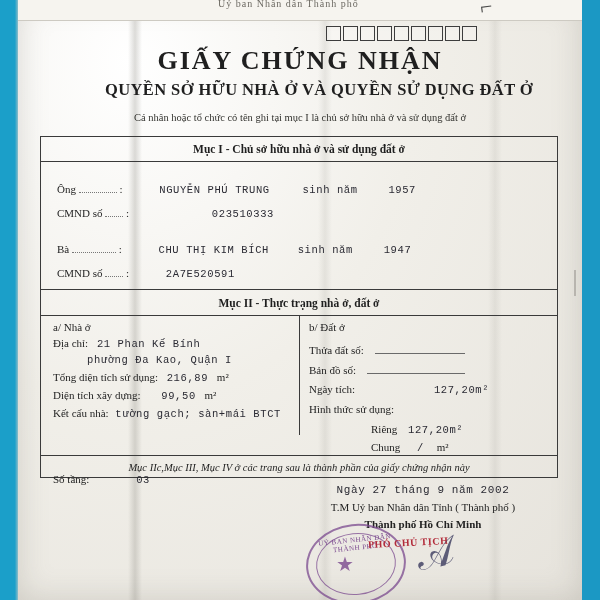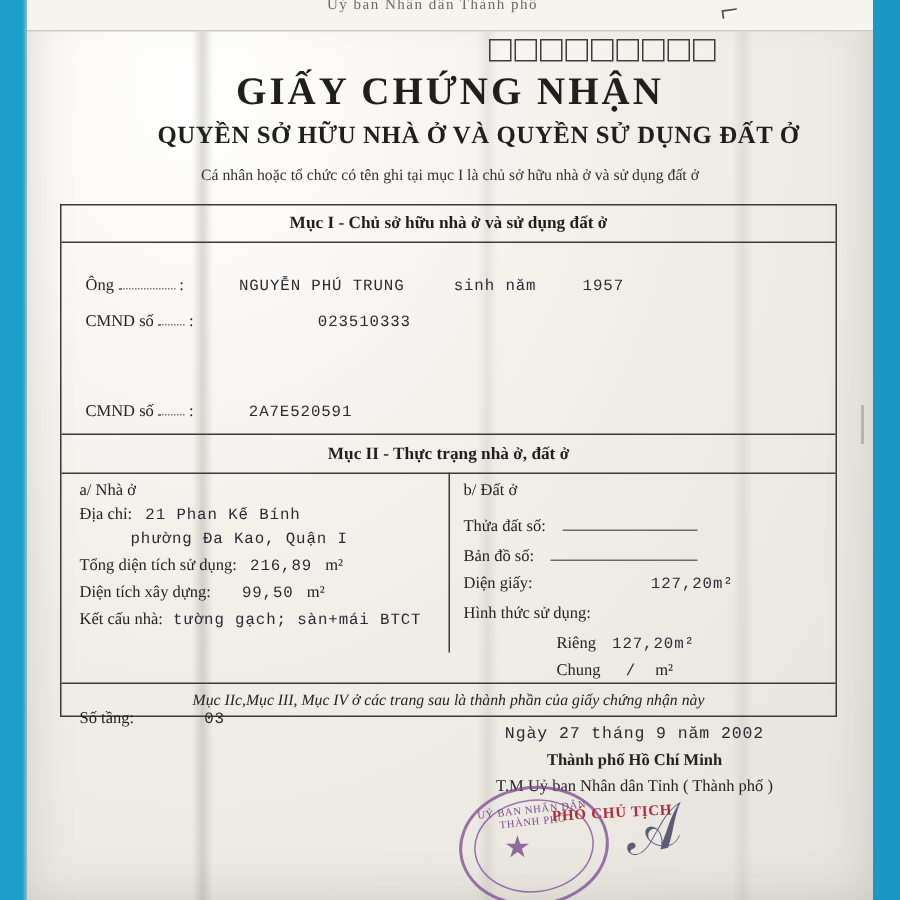--- a/index.html
+++ b/index.html
@@ -293,20 +293,28 @@
         <span class="hw" style="margin-left:28px;">1957</span>
       </div>
 
       <div class="row" style="left:16px; top:68px;">
         <span class="lbl">CMND số</span>
         <span class="dots" style="width:18px;"></span>
         <span class="lbl">:</span>
         <span class="hw" style="margin-left:34px;padding-left:46px;">023510333</span>
       </div>
 
+      <div class="row" style="left:16px; top:104px;">
+        <span class="lbl">Bà</span>
+        <span class="dots" style="width:44px;"></span>
+        <span class="lbl">:</span>
+        <span class="hw" style="margin-left:34px;">CHU THỊ KIM BÍCH</span>
+        <span class="hw" style="margin-left:26px;">sinh năm</span>
+        <span class="hw" style="margin-left:28px;">1947</span>
+      </div>
 
       <div class="row" style="left:16px; top:128px;">
         <span class="lbl">CMND số</span>
         <span class="dots" style="width:18px;"></span>
         <span class="lbl">:</span>
         <span class="hw" style="margin-left:34px;">2A7E520591</span>
       </div>
 
       <div class="innerline" style="top:152px;"></div>
 
@@ -344,21 +352,21 @@
       <div class="row" style="left:268px; top:184px;">b/ Đất ở</div>
       <div class="row" style="left:268px; top:204px;">
         <span>Thửa đất số:</span>
         <span class="ul" style="width:90px; margin-left:8px;"></span>
       </div>
       <div class="row" style="left:268px; top:224px;">
         <span>Bản đồ số:</span>
         <span class="ul" style="width:98px; margin-left:8px;"></span>
       </div>
       <div class="row" style="left:268px; top:246px;">
-        <span>Diện giấy:</span>
+        <span>Ngày tích:</span>
         <span class="hw" style="margin-left:76px;">127,20m²</span>
       </div>
       <div class="row" style="left:268px; top:266px;">
         <span>Hình thức sử dụng:</span>
       </div>
       <div class="row" style="left:330px; top:286px;">
         <span>Riêng</span>
         <span class="hw" style="margin-left:8px;">127,20m²</span>
       </div>
       <div class="row" style="left:330px; top:304px;">
@@ -366,22 +374,22 @@
         <span class="hw" style="margin-left:14px;">/</span>
         <span style="margin-left:10px;">m²</span>
       </div>
 
       <div class="innerline" style="top:318px;"></div>
       <div class="bottomnote" style="top:325px;">Mục IIc,Mục III, Mục IV ở các trang sau là thành phần của giấy chứng nhận này</div>
     </div>
 
     <div class="sign-area">
       <div class="l hw" style="font-size:11px;">Ngày 27 tháng 9 năm 2002</div>
+      <div class="l">T.M Uỷ ban Nhân dân Tỉnh ( Thành phố )</div>
       <div class="l bold">Thành phố Hồ Chí Minh</div>
-      <div class="l">T.M Uỷ ban Nhân dân Tỉnh ( Thành phố )</div>
     </div>
 
     <div class="seal"></div>
     <div class="seal-txt">UỶ BAN NHÂN DÂN THÀNH PHỐ</div>
     <div class="seal-star">★</div>
     <div class="redstamp">PHÓ CHỦ TỊCH</div>
     <div class="scribble">𝒜</div>
 
 
     <div class="right-scuff"></div>

